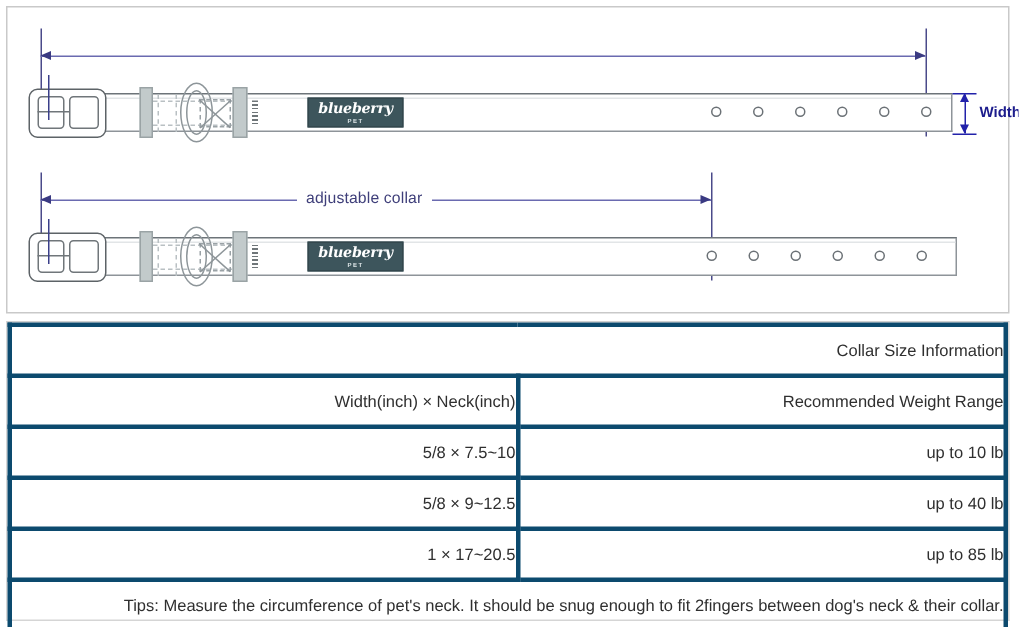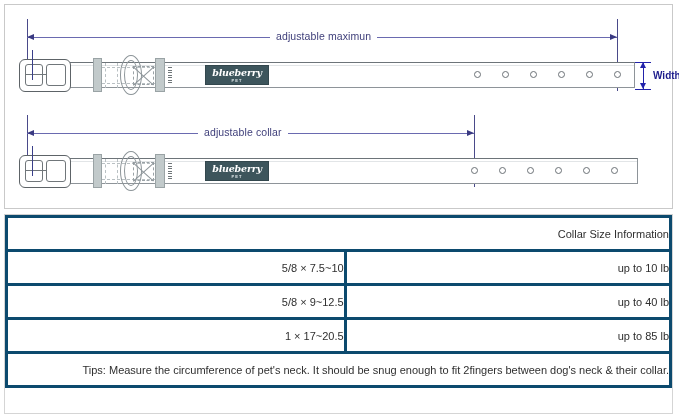--- a/index.html
+++ b/index.html
@@ -223,21 +223,20 @@
 
     <div class="collar-block">
 
       <div class="vline" style="left:22px;top:14px;height:42px;"></div>
       <div class="vline" style="left:612px;top:14px;height:72px;"></div>
 
       <div class="hline" style="left:22px;top:32px;width:590px;"></div>
       <div class="arrow-l" style="left:22px;top:28.5px;"></div>
       <div class="arrow-r" style="left:605px;top:28.5px;"></div>
 
-      <div class="dim-label" style="left:265px;top:25px;background:#fff;padding:0 6px;">adjustable maximun</div>
 
       <div class="strap" style="left:22px;top:57px;width:608px;height:26px;">
         <div class="strap-inner-line"></div>
       </div>
 
       <div class="buckle" style="left:14px;top:54px;width:52px;height:33px;"></div>
       <div class="buckle-inner" style="left:20px;top:59px;width:18px;height:22px;"></div>
       <div class="buckle-inner" style="left:41px;top:59px;width:20px;height:22px;"></div>
       <div class="buckle-bar" style="left:20px;top:69px;width:21px;height:1.4px;"></div>
       <div class="tongue" style="left:27px;top:45px;height:30px;"></div>
@@ -333,20 +332,24 @@
   <div class="table-wrap">
     <table class="size-table">
       <colgroup>
         <col style="width:51%">
         <col style="width:49%">
       </colgroup>
       <tbody>
         <tr>
           <td class="title-cell" colspan="2">Collar Size Information</td>
         </tr>
+        <tr>
+          <td class="head-cell col-left"><span>Width(inch)</span><span class="hx">×</span><span>Neck(inch)</span></td>
+          <td class="head-cell col-right">Recommended Weight Range</td>
+        </tr>
 
         <tr>
           <td class="col-left">5/8 × 7.5~10</td>
           <td class="col-right">up to 10 lb</td>
         </tr>
         <tr>
           <td class="col-left">5/8 × 9~12.5</td>
           <td class="col-right">up to 40 lb</td>
         </tr>
         <tr>

